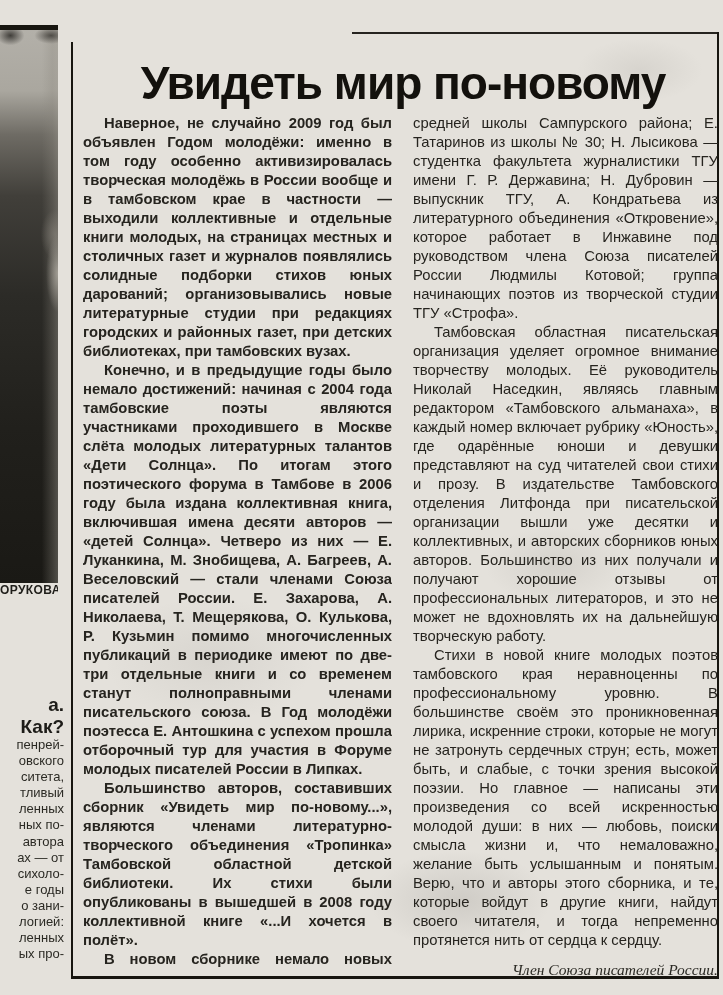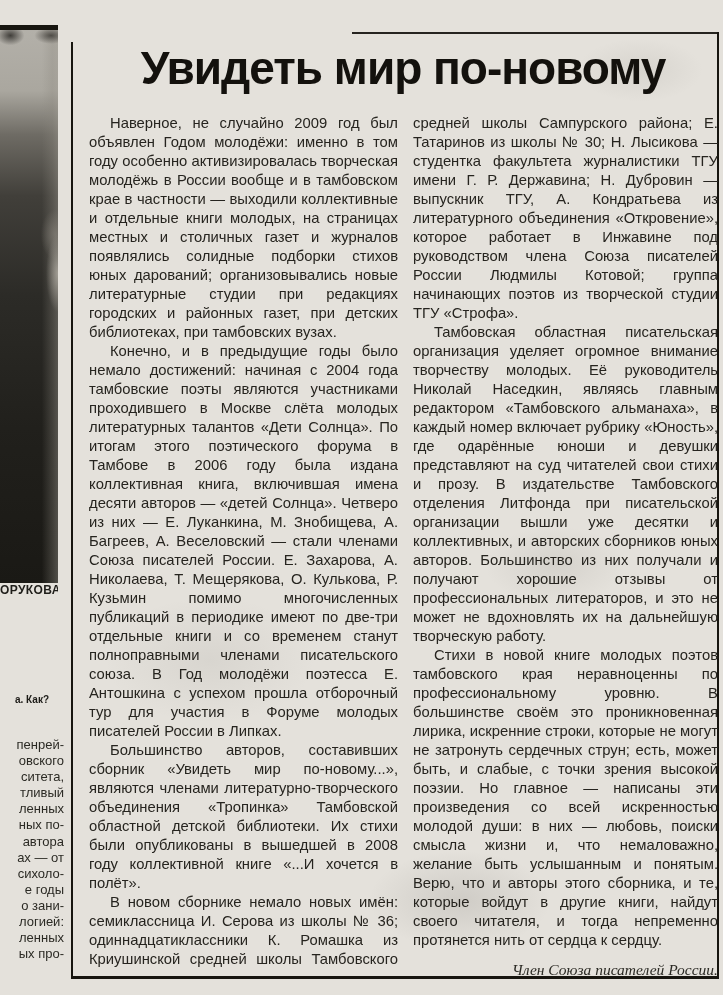--- a/index.html
+++ b/index.html
@@ -26,22 +26,22 @@
       radial-gradient(ellipse 20px 34px at 96% 37%, rgba(128,124,116,0.8), rgba(128,124,116,0) 75%),
       linear-gradient(90deg, rgba(0,0,0,0) 72%, rgba(140,136,127,0.30) 90%, rgba(158,154,145,0.42) 100%),
       linear-gradient(180deg, #b3b0a9 0%, #aaa79f 11%, #6e6b64 19%, #413f3a 30%, #2c2b27 48%, #21201c 72%, #1a1915 100%);
   }
   .photo-caption {
     position:absolute; left:0; top:583px; width:58px;
     font-weight:bold; font-size:12px; letter-spacing:0.4px; color:#1f1e1a;
     white-space:nowrap; overflow:hidden;
   }
   .strip-heading {
-    position:absolute; left:0; top:694px; width:64px; text-align:center;
-    font-weight:bold; font-size:10px; color:#1d1c18;
+    position:absolute; left:0; top:694px; width:64px; text-align:right;
+    font-weight:bold; font-size:19px; color:#1d1c18;
   }
   .strip-lines {
     position:absolute; left:0; top:737px; width:64px; text-align:right;
     font-size:13px; line-height:16.1px; color:#2b2a24; white-space:nowrap;
   }
 
   
   .rule { position:absolute; background:#17150f; }
   .rule-v-left  { left:71px;  top:42px;  width:2px;  height:936px; }
   .rule-v-right { left:717px; top:32px;  width:2px;  height:946px; }
@@ -57,33 +57,33 @@
     position:absolute; left:2px; top:-3px;
     font-weight:bold; font-size:18px; letter-spacing:1.5px; color:#34322d;
     text-shadow:-1.5px -1.5px 0 #e9e6e0, 1.5px -1.5px 0 #e9e6e0,
                 -1.5px 1.5px 0 #e9e6e0, 1.5px 1.5px 0 #e9e6e0,
                 0 -1.5px 0 #e9e6e0, 0 1.5px 0 #e9e6e0,
                 -1.5px 0 0 #e9e6e0, 1.5px 0 0 #e9e6e0;
   }
 
   
   .title {
-    position:absolute; left:85px; top:41px; width:636px; margin:0;
+    position:absolute; left:85px; top:56px; width:636px; margin:0;
     text-align:center; font-size:46px; font-weight:bold; letter-spacing:-1px;
     color:#13110d; white-space:nowrap;
   }
 
   
   .col {
     position:absolute; top:114px; font-size:14.8px; line-height:19px;
     color:#26241f; text-align:justify; overflow:hidden;
   }
   .col p { margin:0; }
   .col p.indent { text-indent:21px; }
-  .col-left  { left:89px;  width:309px; height:856px; }
+  .col-left  { left:83px;  width:309px; height:856px;font-weight:bold; }
   .col-right { left:413px; width:305px; height:868px; }
 
   .signature { margin-top:10px; text-align:right; }
   .sig-name {
     font-weight:bold; font-style:italic; font-size:16.5px;
     letter-spacing:0.2px; color:#1b1a15;
   }
   .sig-role {
     font-family:"Liberation Serif", serif; font-style:italic;
     font-size:15.5px; color:#2b2a24; margin-top:1px;

